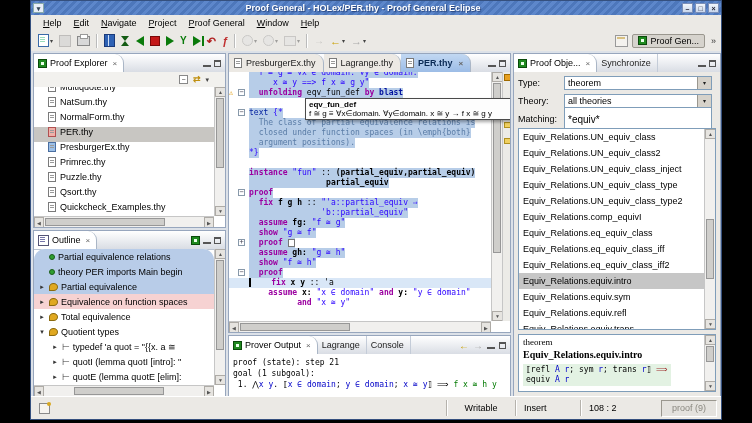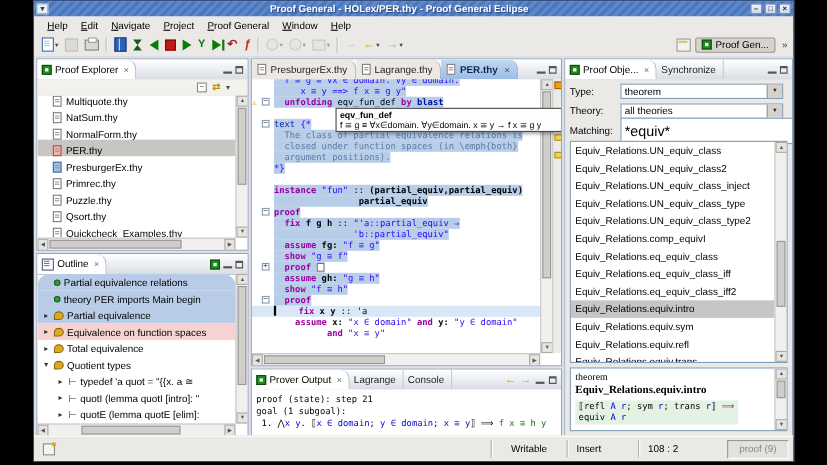--- a/index.html
+++ b/index.html
@@ -83,21 +83,21 @@
     font-size:5px;line-height:9px;text-align:center;color:#555;box-sizing:border-box;}
   .hsb .sarr{width:10px;height:11px;line-height:10px;}
   .sthumb{position:absolute;background:#cfcecb;border:1px solid #979797;box-sizing:border-box;}
   
   .vtools{position:absolute;left:0;top:18px;right:0;height:15px;background:#f2f1ee;
     border-bottom:1px solid #d6d4d0;display:flex;align-items:center;justify-content:flex-end;gap:5px;padding-right:16px;}
   .ti-collapse{width:9px;height:9px;border:1px solid #888;font-size:7px;line-height:7px;text-align:center;color:#333;background:#fff;box-sizing:border-box;}
   .ti-link{color:#c09010;font-size:9px;font-weight:bold;line-height:9px;}
   .ti-menu{font-size:7px;color:#444;}
   .listbody{position:absolute;left:0;right:11px;bottom:11px;background:#fff;overflow:hidden;}
-  .frow{height:15px;display:flex;align-items:flex-end;gap:4px;padding-left:14px;font-size:9px;white-space:nowrap;}
+  .frow{height:15px;display:flex;align-items:flex-start;gap:4px;padding-left:14px;font-size:9px;white-space:nowrap;}
   .frow.sel{background:#c8c6c2;}
   .doc{width:8px;height:10px;background:#fff;border:1px solid #7a7a7a;position:relative;display:inline-block;flex:0 0 auto;box-sizing:border-box;}
   .doc::after{content:"";position:absolute;left:1px;top:2px;width:4px;height:1px;background:#9a9a9a;box-shadow:0 2px 0 #9a9a9a;}
   .doc-red{background:#f0b0a8;border-color:#b05050;}
   .doc-blue{background:#9cc0e8;border-color:#4a6ea0;}
   .orow{height:15px;display:flex;align-items:center;gap:3px;padding-left:4px;font-size:9px;white-space:nowrap;}
   .orow.hlb{background:#b8cce8;}
   .orow.hlp{background:#f6d2d2;}
   .oarrow{width:8px;font-size:7px;color:#333;text-align:center;flex:0 0 auto;}
   .gdot{width:6px;height:6px;background:#2f9e2f;border:1px solid #1a5c1a;border-radius:50%;display:inline-block;flex:0 0 auto;box-sizing:border-box;}
@@ -145,21 +145,21 @@
     font-family:"DejaVu Sans Mono",monospace;font-size:8px;padding:3px 4px;}
   .pline{height:11px;line-height:11px;white-space:pre;}
   
   .pbody{position:absolute;left:0;top:18px;right:0;bottom:0;background:#ebe9e5;}
   .frm{position:absolute;left:4px;height:14px;display:flex;align-items:center;font-size:9px;}
   .flabel2{width:46px;flex:0 0 auto;}
   .combo{position:relative;height:14px;background:#fff;border:1px solid #7f9db9;flex:1;display:flex;align-items:center;box-sizing:border-box;}
   .combo .cval{font-size:9px;padding-left:3px;flex:1;white-space:nowrap;overflow:hidden;}
   .combo .cbtn{width:13px;height:12px;background:#d6d2ca;border-left:1px solid #9a978f;
     font-size:6px;line-height:12px;text-align:center;color:#222;flex:0 0 auto;}
-  .txtin{height:24px;background:#fff;border:1px solid #7f9db9;flex:1;font-size:13px;padding:0 3px;
+  .txtin{height:24px;background:#fff;border:1px solid #7f9db9;flex:1;font-size:10px;padding:0 3px;
     font-family:"Liberation Sans",sans-serif;box-sizing:border-box;}
   .tlist{position:absolute;left:4px;right:4px;top:56px;height:202px;background:#fff;border:1px solid #7f9db9;
     overflow:hidden;box-sizing:border-box;}
   .trows{position:absolute;left:0;top:0;right:11px;bottom:0;overflow:hidden;}
   .trow{height:16px;line-height:16px;font-size:9px;padding-left:4px;white-space:nowrap;}
   .trow.sel{background:#c6c6c6;}
   .detail{position:absolute;left:4px;right:4px;top:262px;height:58px;background:#fff;border:1px solid #7f9db9;
     overflow:hidden;box-sizing:border-box;padding:2px 4px;}
   .dkind{font-family:"Liberation Serif",serif;font-size:9px;}
   .dname{font-family:"Liberation Serif",serif;font-size:10px;font-weight:bold;margin-top:2px;}

